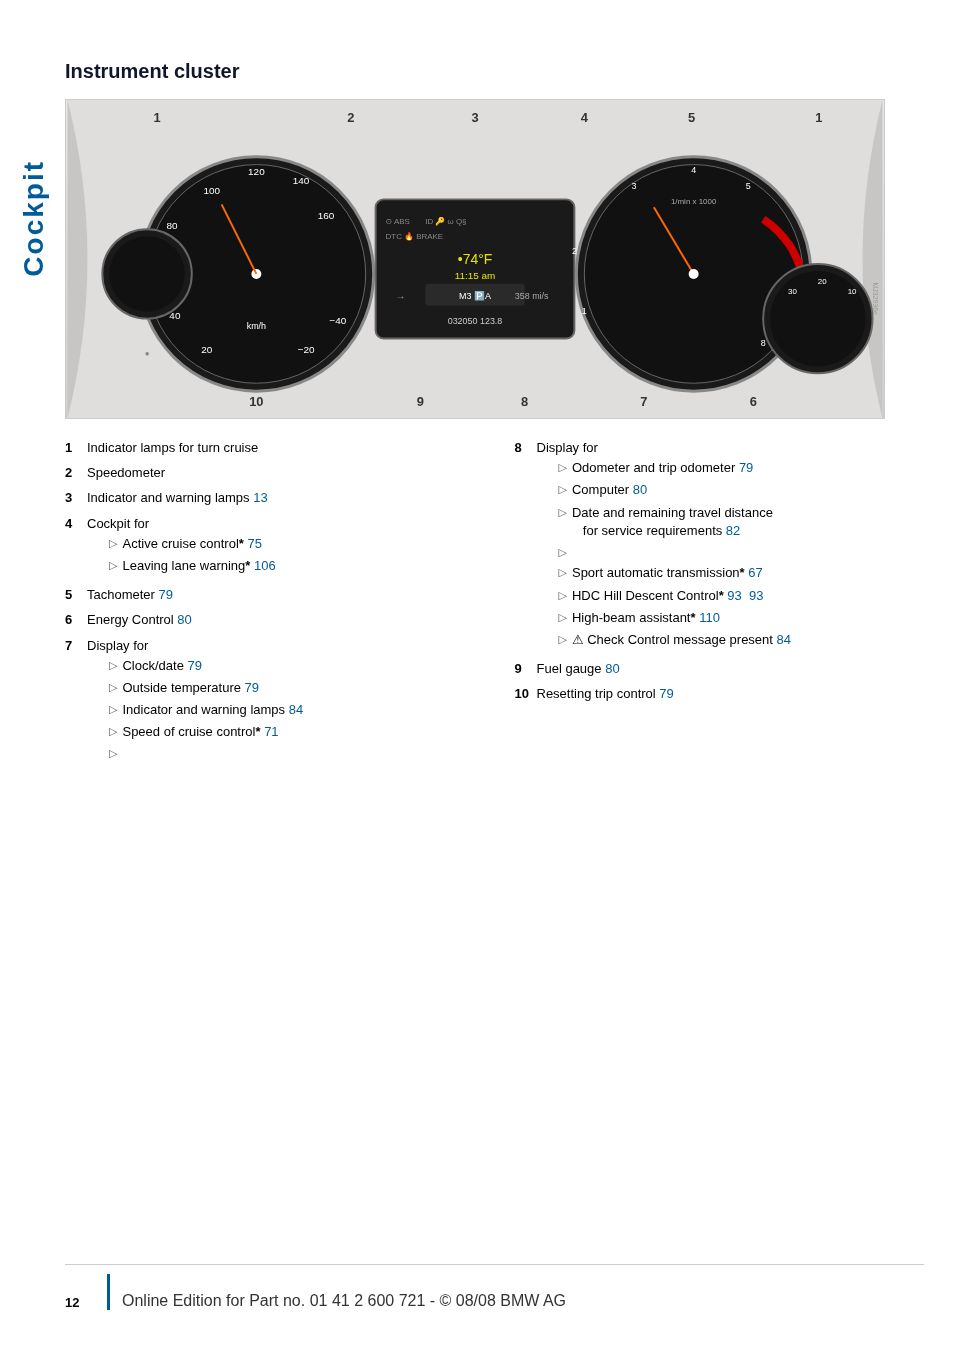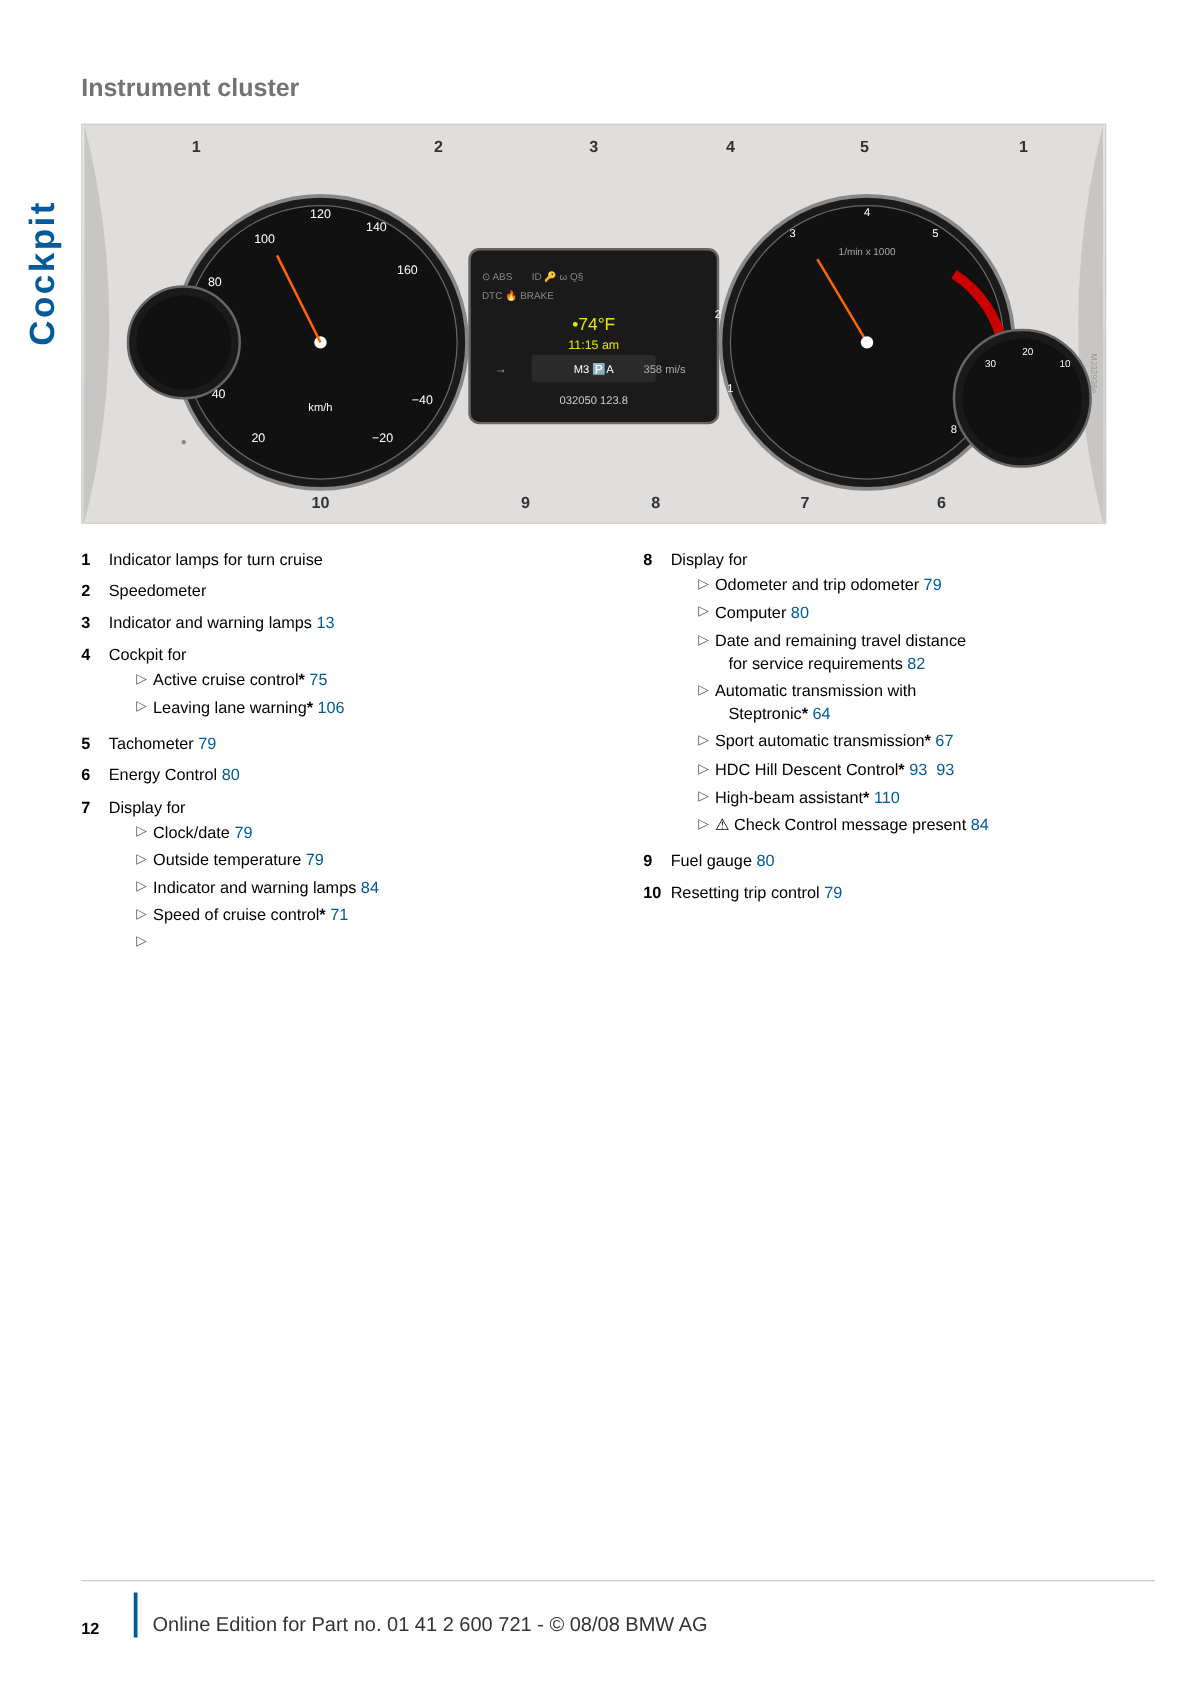--- a/index.html
+++ b/index.html
@@ -38,21 +38,21 @@
     .main-content {
       margin-left: 65px;
       padding-top: 60px;
       padding-right: 30px;
     }
 
     
     .section-title {
       font-size: 20px;
       font-weight: bold;
-      color: #737373;
+      color: #0f172a;
       margin-bottom: 16px;
     }
 
     
     .instrument-image {
       width: 820px;
       height: 320px;
       border: 1px solid #ccc;
       background: #f0efee;
       position: relative;
@@ -381,21 +381,20 @@
               <div class="sub-item">
                 <span class="sub-arrow">▷</span>
                 <span>Computer&nbsp;<a class="legend-link">80</a></span>
               </div>
               <div class="sub-item">
                 <span class="sub-arrow">▷</span>
                 <span>Date and remaining travel distance<br>&nbsp;&nbsp;&nbsp;for service requirements&nbsp;<a class="legend-link">82</a></span>
               </div>
               <div class="sub-item">
                 <span class="sub-arrow">▷</span>
-                <span>Automatic transmission with<br>&nbsp;&nbsp;&nbsp;Steptronic<span class="asterisk">*</span>&nbsp;<a class="legend-link">64</a></span>
               </div>
               <div class="sub-item">
                 <span class="sub-arrow">▷</span>
                 <span>Sport automatic transmission<span class="asterisk">*</span>&nbsp;<a class="legend-link">67</a></span>
               </div>
               <div class="sub-item">
                 <span class="sub-arrow">▷</span>
                 <span>HDC Hill Descent Control<span class="asterisk">*</span>&nbsp;<a class="legend-link">93</a>&nbsp;&nbsp;<a class="legend-link">93</a></span>
               </div>
               <div class="sub-item">

